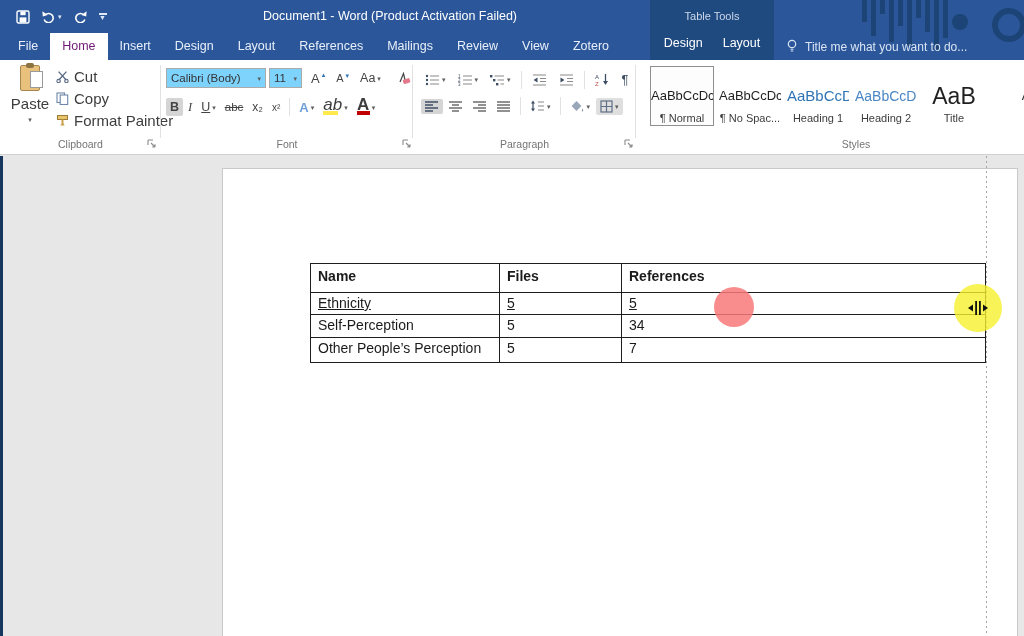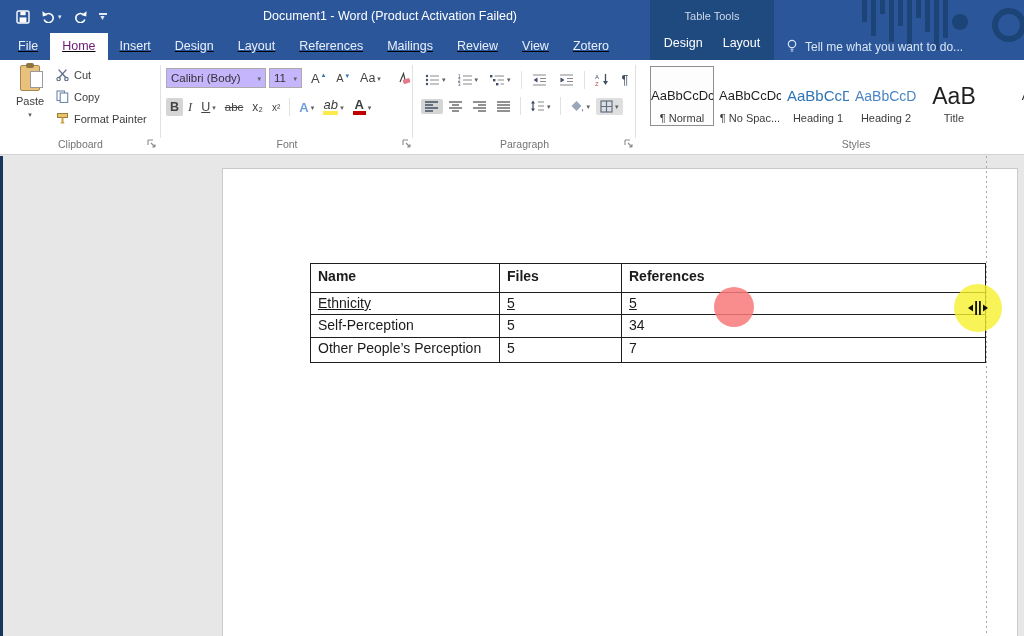--- a/index.html
+++ b/index.html
@@ -21,52 +21,52 @@
   .qcust .v { font-size:7px; color:#dfe8f6; line-height:4px; display:block; }
 
   #win-title { position:absolute; left:0; top:0; width:780px; height:33px; line-height:33px;
                text-align:center; color:#fff; font-size:12.5px; }
 
   #ctx-block { position:absolute; left:650px; top:0; width:124px; height:60px; background:#1f4a80; }
   #ctx-label { height:30px; line-height:32px; text-align:center; color:#ccd8ea; font-size:11px; }
   #ctx-tabs { display:flex; justify-content:center; gap:8px; }
   .ctx-tab { padding:0 6px; line-height:27px; font-size:12.5px; color:#fff; }
 
-  #tabsrow { position:absolute; left:6px; top:33px; height:27px; display:flex;text-decoration:underline; }
+  #tabsrow { position:absolute; left:6px; top:33px; height:27px; display:flex; }
   .tb-tab { padding:0 12px; line-height:27px; font-size:12.5px; color:#e9eff9; }
   .tb-tab.active { background:#fff; color:#701a75; }
 
   #tellme { position:absolute; left:786px; top:33px; height:27px; display:flex; align-items:center; gap:7px; }
   #tellme span { font-size:12px; color:#d9e4f5; }
 
   
   #ribbon { position:absolute; left:0; top:60px; width:1024px; height:95px; background:#fff; border-bottom:1px solid #d2d2d2; }
   .rgroup { position:absolute; top:0; bottom:0; }
   .vsep { position:absolute; top:5px; bottom:16px; width:1px; background:#e1e1e1; }
   .glabel { position:absolute; bottom:4px; left:0; right:0; text-align:center; font-size:10.5px; color:#747474; }
   .launcher { position:absolute; bottom:5px; }
-  .rtxt { font-size:11px; color:#3d3d3d; }
+  .rtxt { font-size:15px; color:#3d3d3d; }
   .car { font-size:7px; color:#5c5c5c; line-height:7px; }
 
   
   #paste-btn { position:absolute; left:8px; top:5px; width:44px; height:70px; display:flex; flex-direction:column; align-items:center; gap:4px; }
   .clipico { position:relative; width:20px; height:26px; background:#e8c27c; border:1px solid #a8864e; border-radius:2px; }
   .clipico .clip { position:absolute; left:5px; top:-3px; width:8px; height:5px; background:#8d7342; border-radius:2px; }
   .clipico .page { position:absolute; right:-4px; top:5px; width:13px; height:17px; background:#fff; border:1px solid #9a9a9a; }
   .smallrow { position:absolute; left:56px; display:flex; align-items:center; gap:5px; white-space:nowrap; }
 
   
-  .combo { display:flex; align-items:center; justify-content:space-between; height:20px; background:#c4b5fd;
+  .combo { display:flex; align-items:center; justify-content:space-between; height:20px; background:#7dd3fc;
            border:1px solid #ababab; padding:0 4px; font-size:11.5px; color:#333; }
   .btn { display:inline-flex; align-items:center; gap:2px; padding:2px 4px; border-radius:2px; color:#444; font-size:12.5px; }
   .btn.on { background:#d5d5d5; }
   .ubar { text-decoration:underline; }
   .strike { text-decoration:line-through; font-size:11.5px; }
   .fc { display:inline-block; line-height:11px; text-align:center; }
-  .fc .glyph { display:block; font-size:13px; font-weight:bold; color:#3d3d3d; }
+  .fc .glyph { display:block; font-size:17px; font-weight:bold; color:#3d3d3d; }
   .fc .swatch { display:block; height:4px; margin-top:1px; }
   .eff { color:#6f9fd8; font-weight:bold; font-size:13px; }
 
   
   svg { display:block; }
 
   
   .stylecard { position:absolute; top:6px; width:64px; height:60px; text-align:center; overflow:hidden;
                white-space:nowrap; padding-top:17px; border:1px solid transparent; }
   .stylecard.sel { border:1.5px solid #8f8f8f; background:#fdfdfd; }
@@ -167,21 +167,21 @@
     <span class="tb-tab">Review</span>
     <span class="tb-tab">View</span>
     <span class="tb-tab">Zotero</span>
   </div>
 
   <div id="tellme">
     <svg width="12" height="15" viewBox="0 0 12 15">
         <circle cx="6" cy="5" r="3.7" fill="none" stroke="#d9e4f5" stroke-width="1.2"></circle>
         <path d="M4.6 10.2 h2.8 M4.8 12 h2.4" stroke="#d9e4f5" stroke-width="1.1"></path>
       </svg>
-    <span>Tell me what you want to do...</span>
+    <span>Title me what you want to do...</span>
   </div>
 </div>
 
 <div id="ribbon">
 
   <div class="rgroup" id="grp-clipboard" style="left:0;width:161px">
     <div id="paste-btn">
       <span class="clipico">
           <span class="clip"></span>
           <span class="page"></span>

